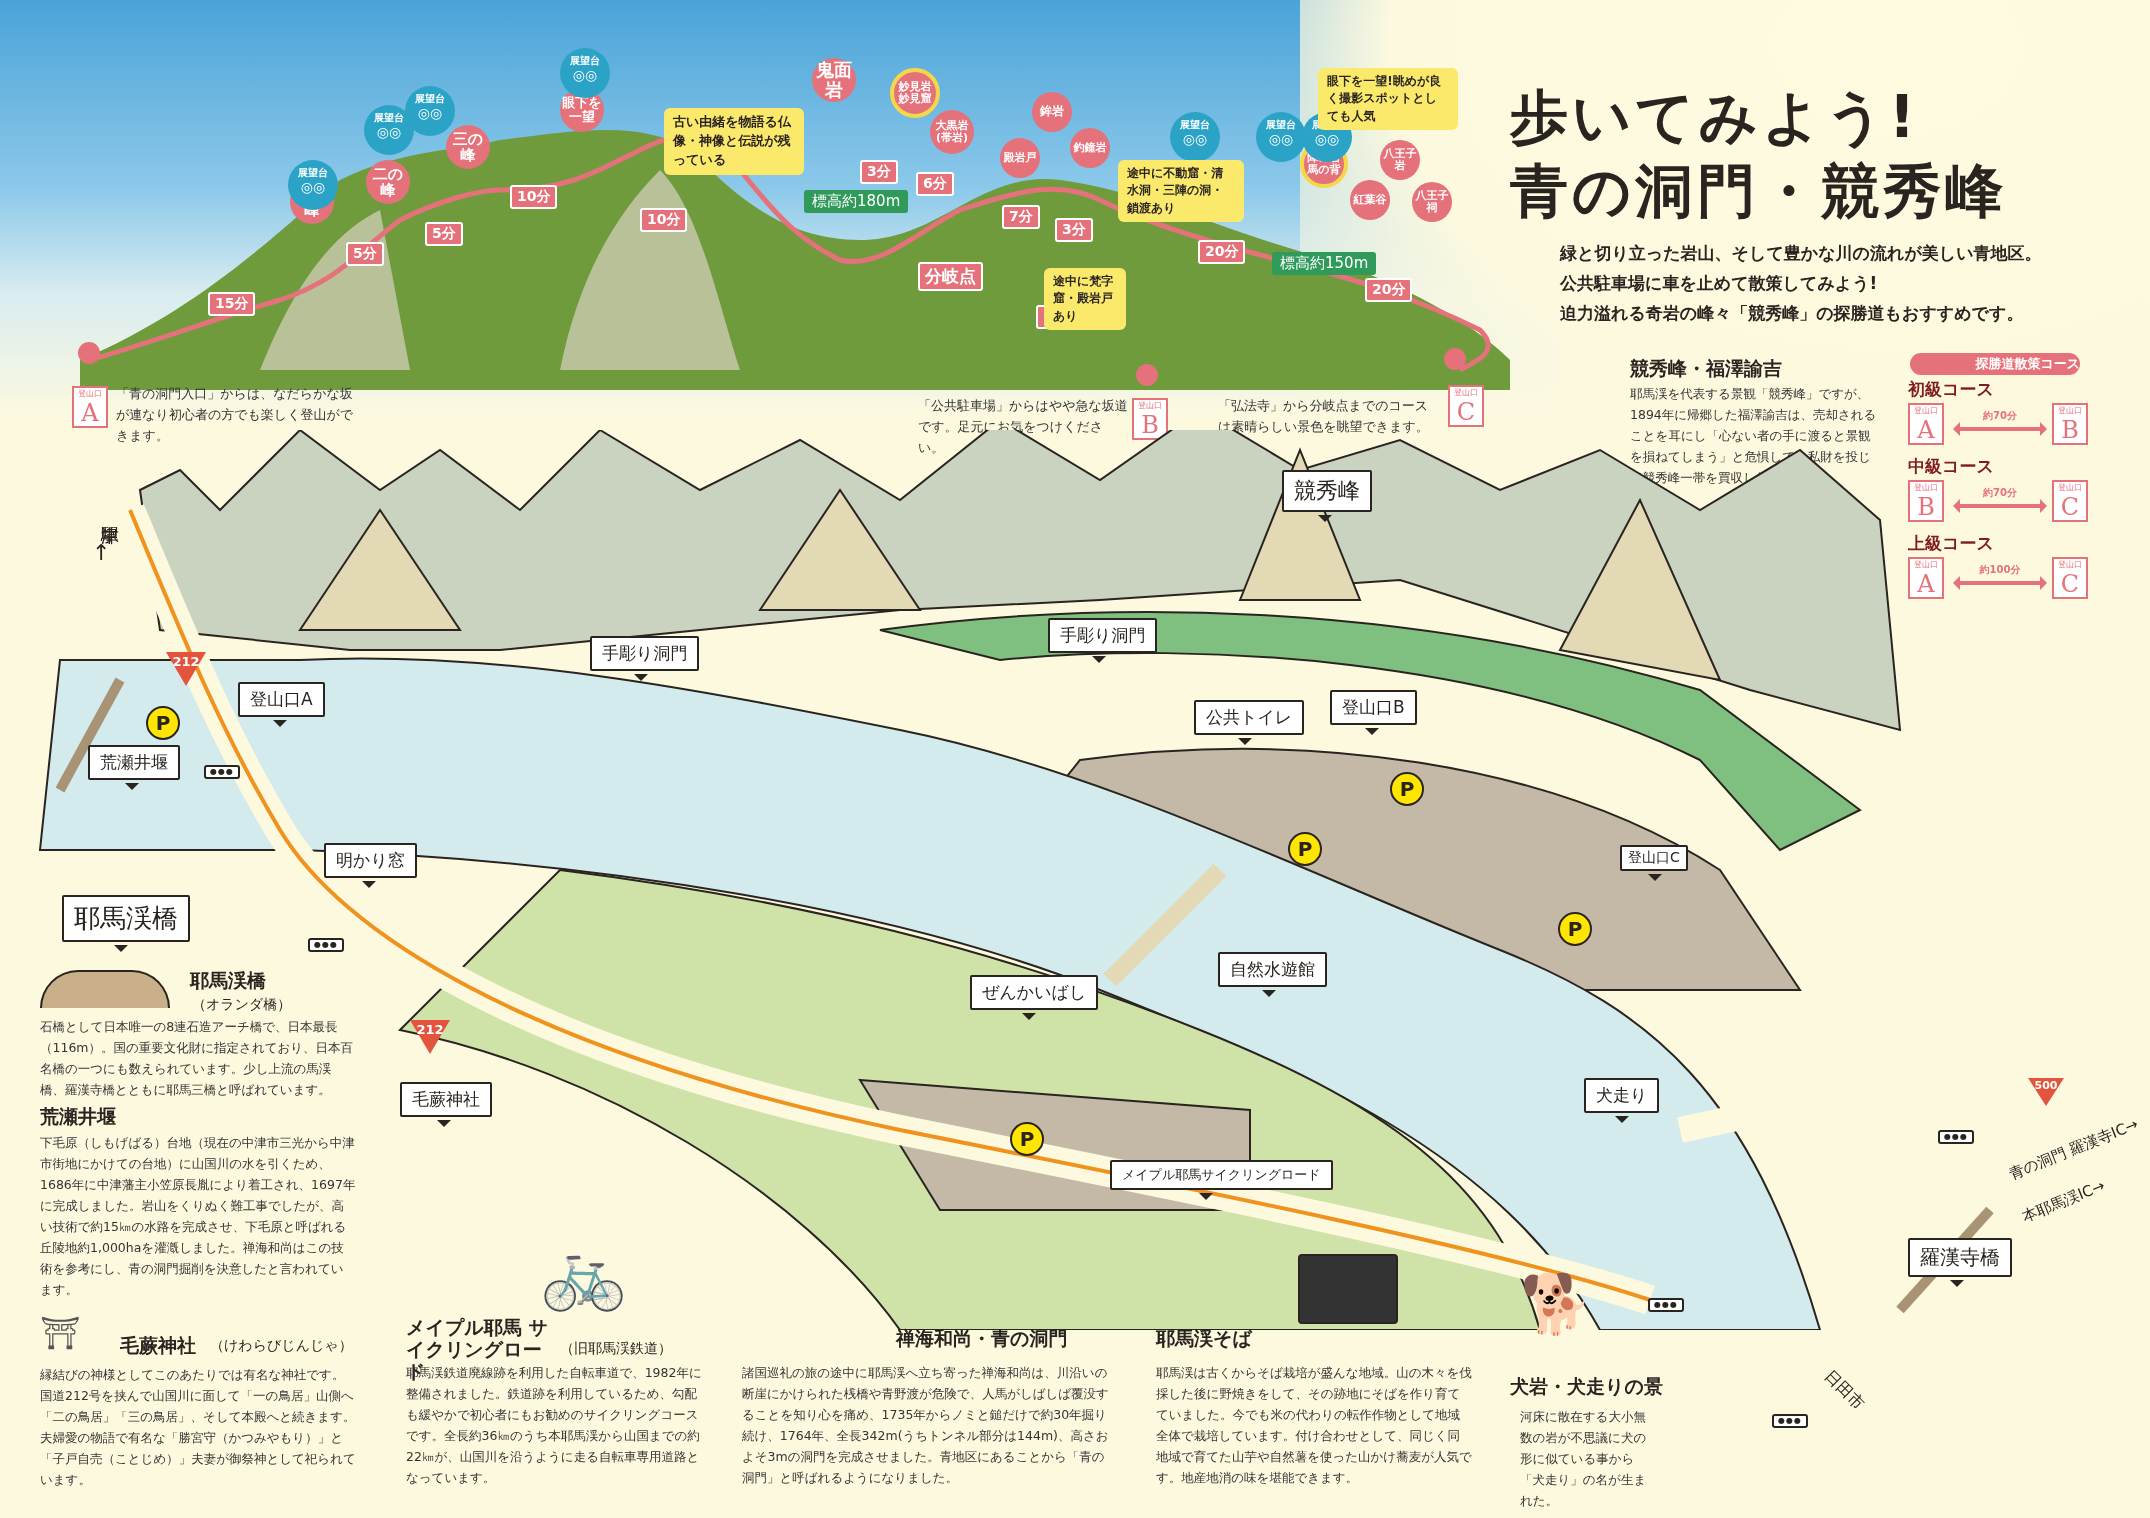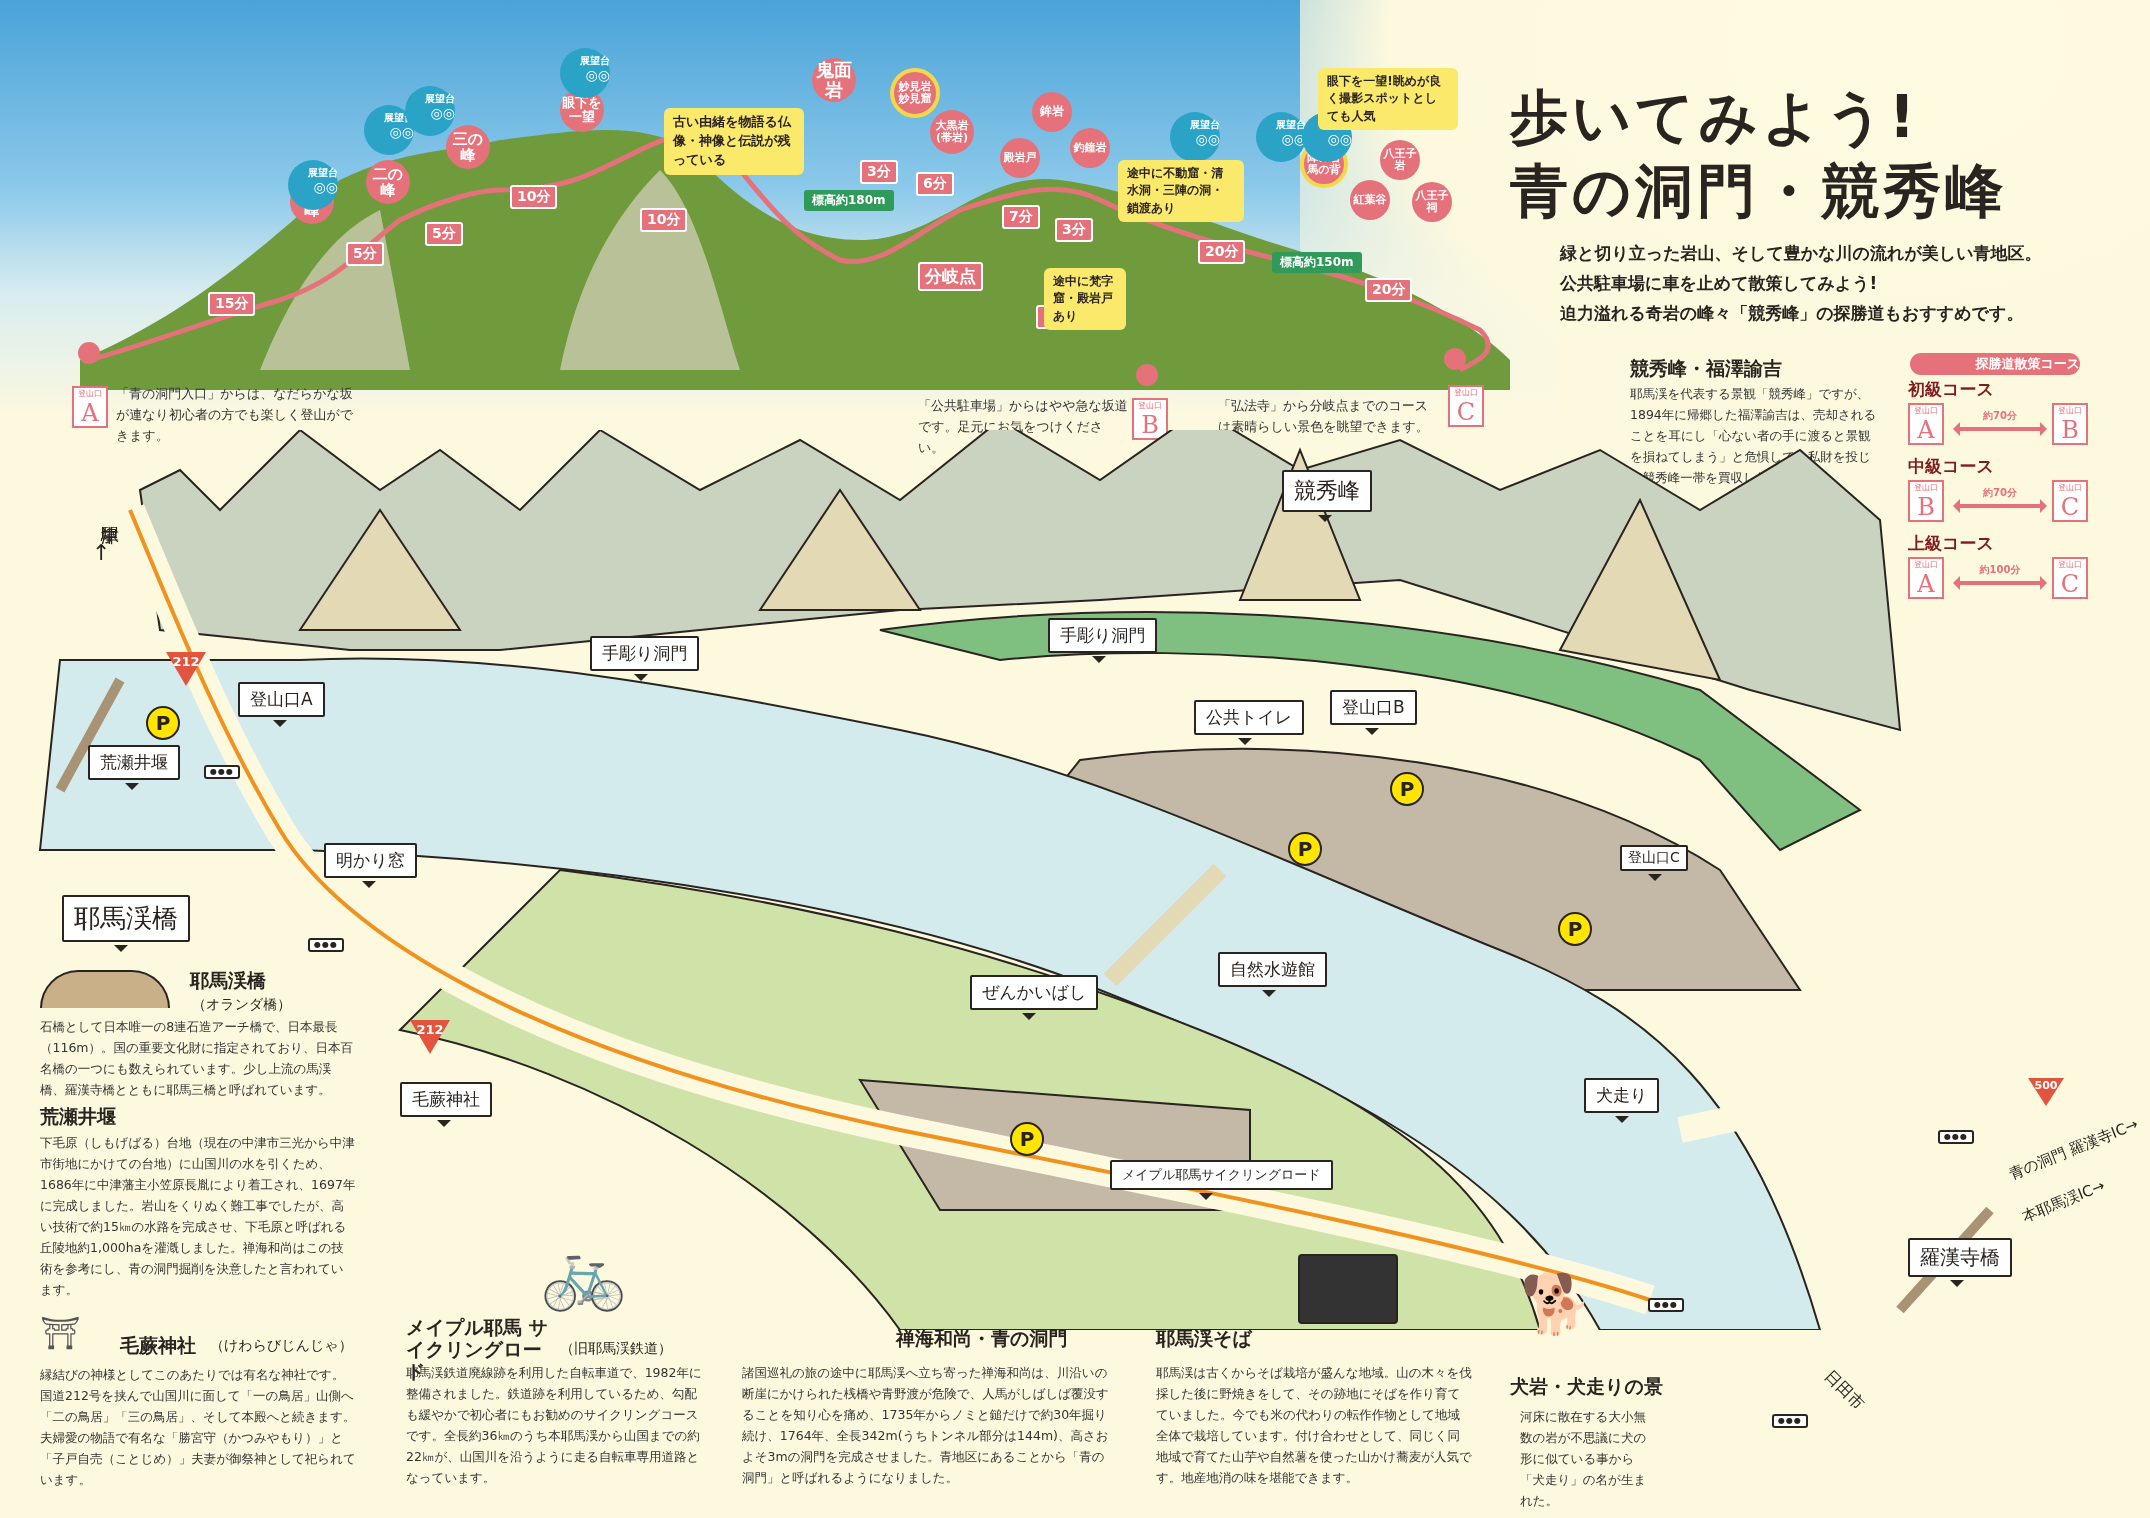--- a/index.html
+++ b/index.html
@@ -5,25 +5,25 @@
   *{box-sizing:border-box;margin:0;padding:0}
   body{width:2150px;height:1518px;background:#fdf9df;font-family:"DejaVu Sans","Liberation Sans",sans-serif;color:#2a2420;position:relative;overflow:hidden}
   .abs{position:absolute}
   
   #photo{left:0;top:0;width:1560px;height:420px;background:linear-gradient(180deg,#4aa3d8 0%,#8cc9ea 45%,#d9ecf0 70%,#fdf9df 100%)}
   #sun{left:1300px;top:0;width:850px;height:460px;background:radial-gradient(ellipse at 70% 10%,#fffbe0 0%,#fdf9df 60%,rgba(253,249,223,0) 100%)}
   #hill{left:80px;top:110px;width:1430px;height:280px}
   .route{fill:none;stroke:#e5727b;stroke-width:5}
   .marker{position:absolute;border-radius:50%;background:#e5727b;color:#fff;display:flex;align-items:center;justify-content:center;text-align:center;font-size:15px;font-weight:bold;line-height:1.1}
   .marker.gold{border:4px solid #f5d84a}
-  .view{position:absolute;width:50px;height:50px;border-radius:50%;background:#2aa3c6;color:#fff;font-size:10px;font-weight:bold;text-align:right;padding-top:7px;line-height:1.2}
+  .view{position:absolute;width:50px;height:50px;border-radius:50%;background:#2aa3c6;color:#fff;font-size:10px;font-weight:bold;text-align:center;padding-top:7px;line-height:1.2}
   .view .bino{display:block;font-size:14px}
   .time{position:absolute;background:#e5727b;color:#fff;font-size:14px;font-weight:bold;padding:1px 5px;border:2px solid #fff;border-radius:3px}
   .yellow-note{position:absolute;background:#fbe96c;border-radius:6px;padding:5px 9px;font-size:13px;font-weight:bold;line-height:1.45}
-  .elev{position:absolute;background:#2f9a5a;color:#fff;font-size:12px;font-weight:bold;padding:2px 8px;border-radius:3px}
+  .elev{position:absolute;background:#2f9a5a;color:#fff;font-size:15px;font-weight:normal;padding:2px 8px;border-radius:3px}
   .dot{position:absolute;width:22px;height:22px;border-radius:50%;background:#e5727b}
   .trail-box{position:absolute;width:36px;height:42px;border:2px solid #e5727b;background:#fff;color:#e5727b;text-align:center}
   .trail-box small{display:block;font-size:8px;line-height:12px}
   .trail-box b{display:block;font-family:"DejaVu Serif",serif;font-size:24px;line-height:26px;font-weight:normal}
   .cap{position:absolute;font-size:13px;line-height:1.6;color:#333}
   
   #h1{left:1510px;top:80px;font-size:58px;line-height:74px;font-weight:bold;letter-spacing:4px;color:#2a2420}
   #intro{left:1560px;top:238px;font-size:17px;line-height:30px;font-weight:bold;color:#2a2420}
   #fuku-title{left:1630px;top:356px;font-size:19px;font-weight:bold}
   #fuku-body{left:1630px;top:383px;width:250px;font-size:12.5px;line-height:21px;color:#333}

